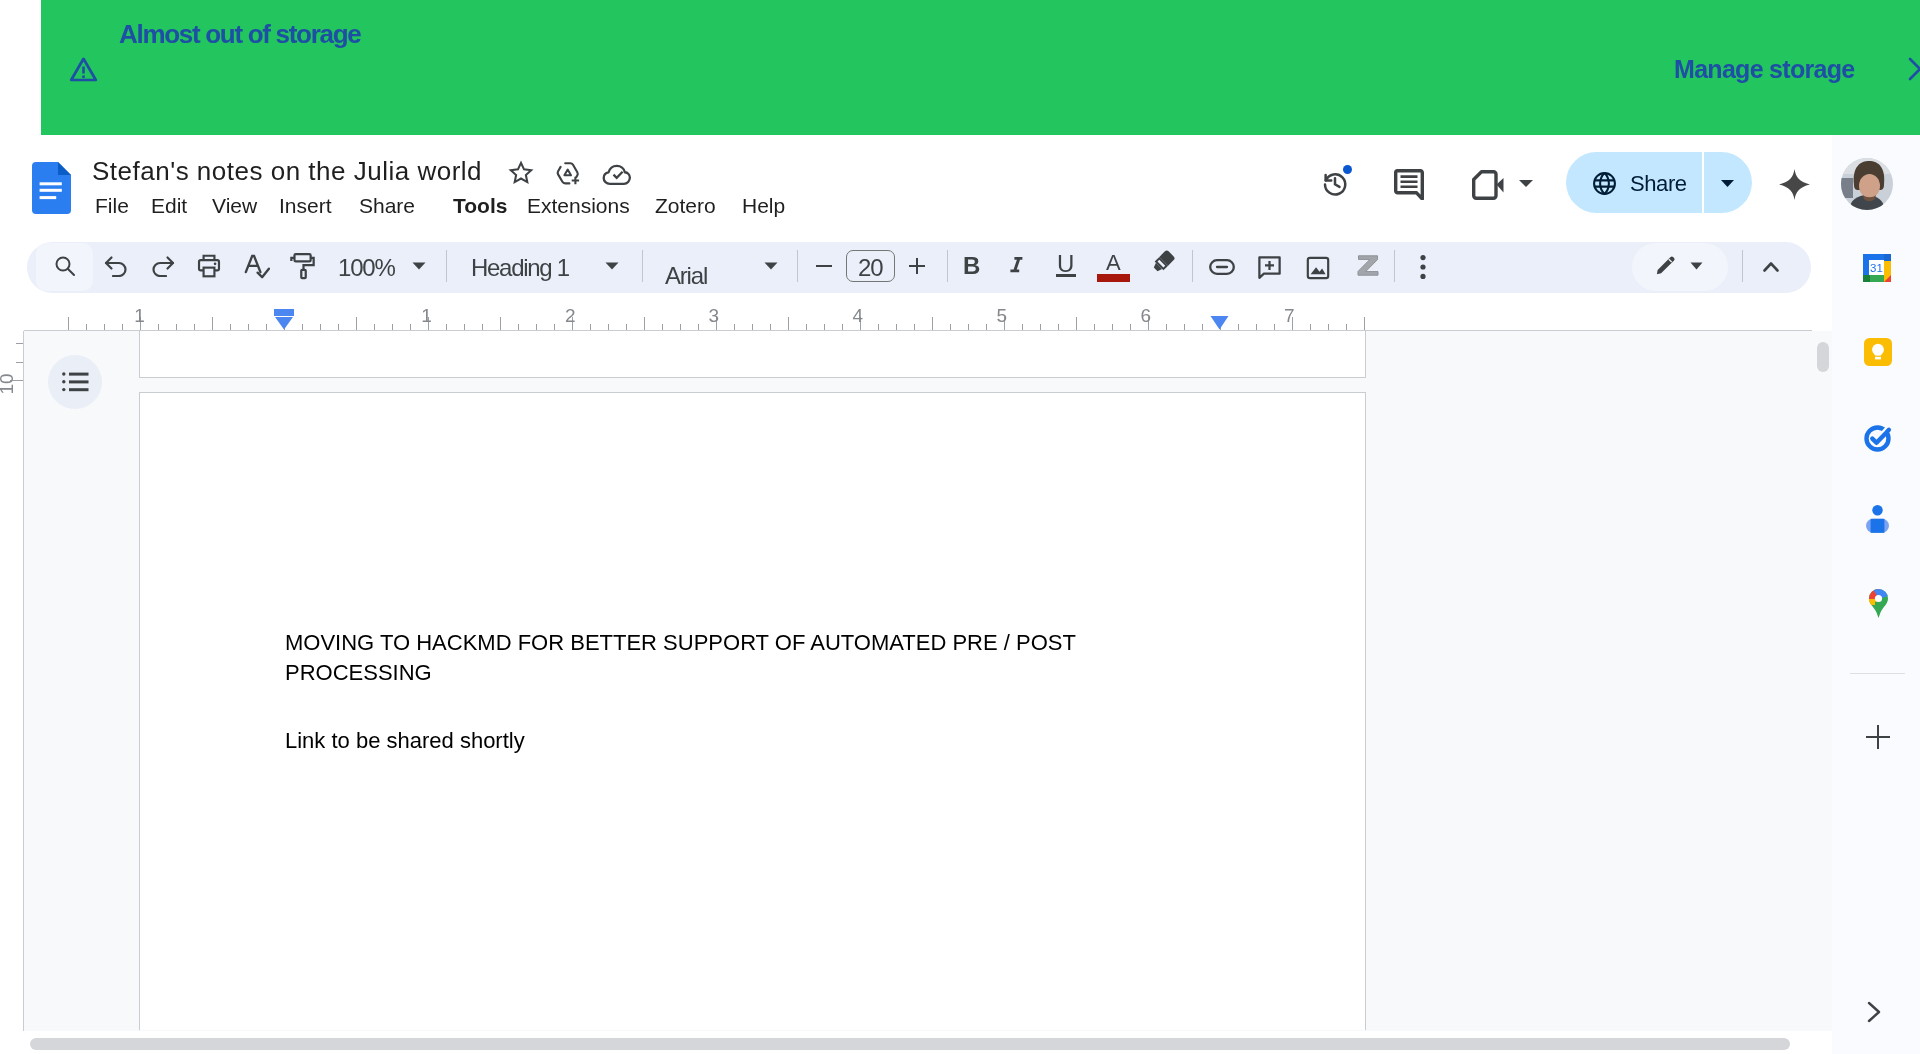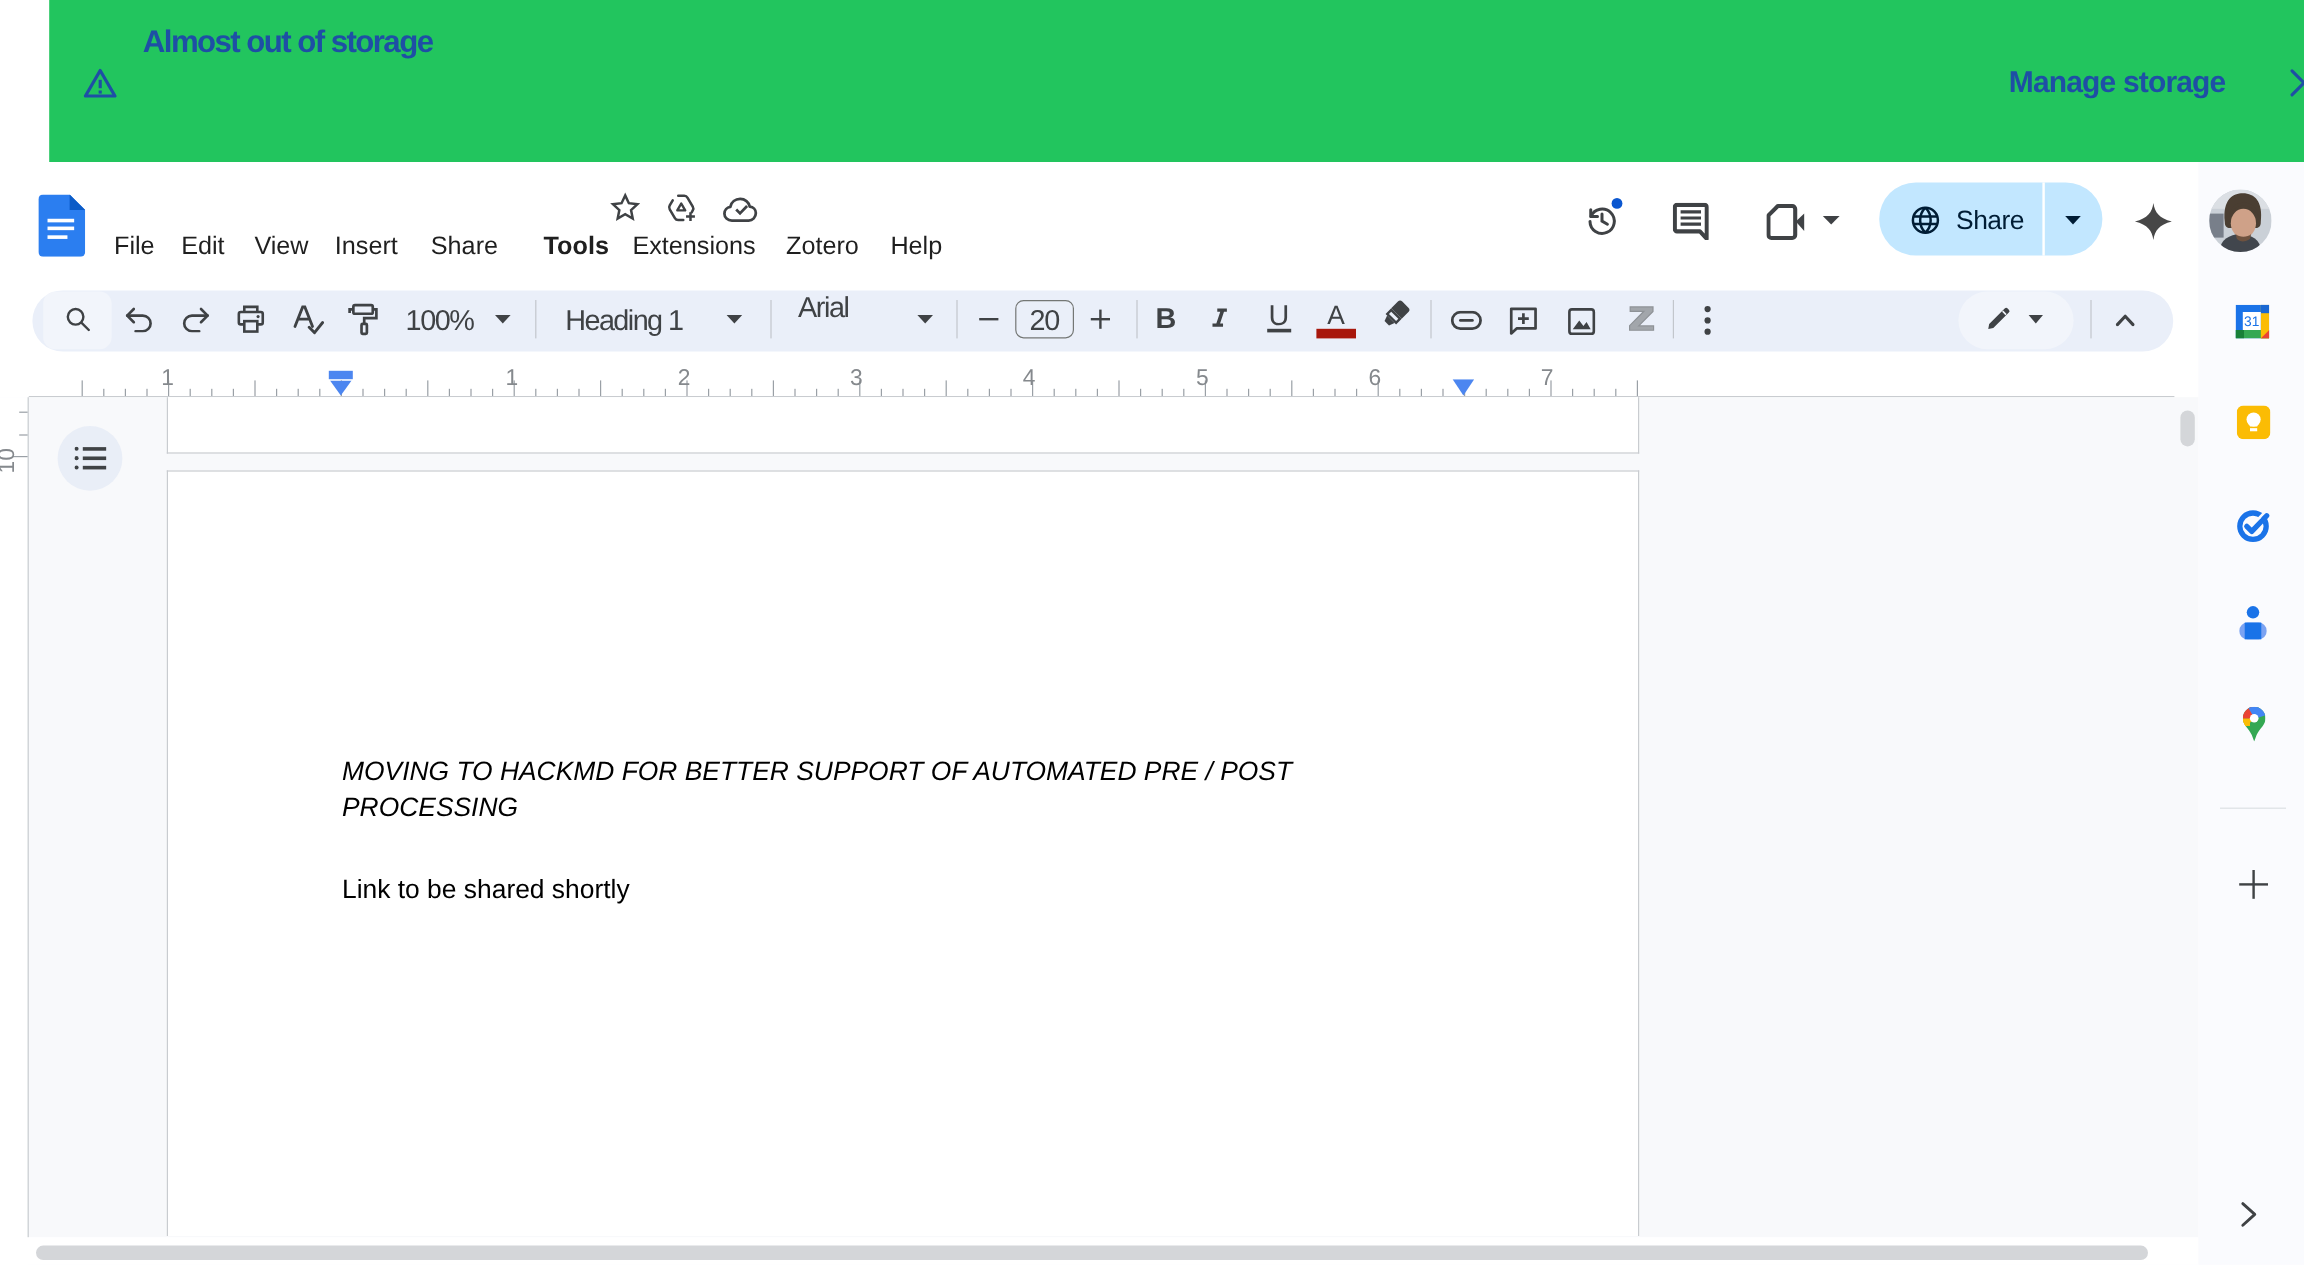--- a/index.html
+++ b/index.html
@@ -26,20 +26,21 @@
   </div>
 
   <div class="abs" id="header" style="left:0;top:135px;width:1832px;height:101px;background:#fff;"></div>
   <svg class="abs" style="left:32px;top:162px;" width="39" height="52" viewBox="0 0 39 52">
     <path d="M4 0 H26 L39 13 V48 a4 4 0 0 1 -4 4 H4 a4 4 0 0 1 -4 -4 V4 a4 4 0 0 1 4 -4 Z" fill="#2b7ef0"></path>
     <path d="M26 0 L39 13 H26 Z" fill="#0c5cc7"></path>
     <rect x="7.6" y="20.3" width="22.2" height="3" fill="#fff"></rect>
     <rect x="7.6" y="26.8" width="22.2" height="3" fill="#fff"></rect>
     <rect x="7.6" y="34.1" width="16.6" height="3" fill="#fff"></rect>
   </svg>
+  <div class="abs" style="left:92px;top:158px;font-size:26px;letter-spacing:0.5px;line-height:26px;color:#1f1f1f;">Stefan's notes on the Julia world</div>
 
   <svg class="abs" style="left:508px;top:160px;" width="26" height="26" viewBox="0 0 24 24">
     <path d="M12 2.6 14.8 8.6 21.4 9.4 16.5 13.9 17.8 20.4 12 17.1 6.2 20.4 7.5 13.9 2.6 9.4 9.2 8.6 Z" fill="none" stroke="#3f4245" stroke-width="1.9" stroke-linejoin="miter"></path>
   </svg>
 
   <svg class="abs" style="left:555px;top:161px;" width="26" height="25" viewBox="0 0 26 25">
     <path d="M10.2 2.2 h5 a3.2 3.2 0 0 1 2.8 1.6 l4.3 7.4 a3.2 3.2 0 0 1 0 3.2 l-0.9 1.5" fill="none" stroke="#3f4245" stroke-width="2.1" stroke-linecap="round"></path>
     <path d="M14.4 22.4 h-4.2 a3.2 3.2 0 0 1 -2.8 -1.6 l-4.3 -7.4 a3.2 3.2 0 0 1 0 -3.2 l2.5 -4.3" fill="none" stroke="#3f4245" stroke-width="2.1" stroke-linecap="round"></path>
     <path d="M12.7 8.6 16 14.3 H9.4 Z" fill="none" stroke="#3f4245" stroke-width="2" stroke-linejoin="round"></path>
     <path d="M20.4 15.8 v7.4 M16.7 19.5 h7.4" stroke="#3f4245" stroke-width="2.1"></path>
@@ -157,21 +158,21 @@
       <path d="M0.5 0.5 7 7.5 13.5 0.5 Z" fill="#3f4245"></path>
     </svg>
   <div class="abs" style="left:446px;top:250px;width:1px;height:32px;background:#c2c6cc;"></div>
 
   <div class="abs" style="left:471px;top:255.5px;font-size:24px;letter-spacing:-1.3px;line-height:24px;color:#3f4245;">Heading 1</div>
   <svg class="abs" style="left:605px;top:262px;" width="14" height="8" viewBox="0 0 14 8">
       <path d="M0.5 0.5 7 7.5 13.5 0.5 Z" fill="#3f4245"></path>
     </svg>
   <div class="abs" style="left:642px;top:250px;width:1px;height:32px;background:#c2c6cc;"></div>
 
-  <div class="abs" style="left:665px;top:245px;font-size:24px;letter-spacing:-1.2px;line-height:24px;color:#3f4245;text-align:center;">Arial</div>
+  <div class="abs" style="left:665px;top:264px;font-size:24px;letter-spacing:-1.2px;line-height:24px;color:#3f4245;text-align:center;">Arial</div>
   <svg class="abs" style="left:764px;top:262px;" width="14" height="8" viewBox="0 0 14 8">
       <path d="M0.5 0.5 7 7.5 13.5 0.5 Z" fill="#3f4245"></path>
     </svg>
   <div class="abs" style="left:797px;top:250px;width:1px;height:32px;background:#c2c6cc;"></div>
 
   <div class="abs" style="left:816px;top:264.5px;width:16px;height:2.4px;background:#3f4245;"></div>
   <div class="abs" style="left:846px;top:250px;width:49px;height:32px;border:1px solid #747775;border-radius:7px;"></div>
   <div class="abs" style="left:858px;top:255.5px;font-size:24px;letter-spacing:-1.2px;line-height:24px;color:#3f4245;">20</div>
   <div class="abs" style="left:909px;top:264.5px;width:16px;height:2.4px;background:#3f4245;"></div>
   <div class="abs" style="left:915.8px;top:257.7px;width:2.4px;height:16px;background:#3f4245;"></div>
@@ -331,21 +332,21 @@
 
   <div class="abs" id="canvas" style="left:0;top:331px;width:1832px;height:723px;background:#f8f9fb;">
 
     <div class="abs" style="left:0;top:0;width:23px;height:723px;background:#fff;"></div>
     <div class="abs" style="left:23px;top:0;width:1px;height:706px;background:#c9ccd0;"></div>
 
     <div class="abs" style="left:139px;top:0;width:1227px;height:47px;background:#fff;border-left:1px solid #c9ccd0;border-right:1px solid #c9ccd0;border-bottom:1px solid #c9ccd0;"></div>
 
     <div class="abs" style="left:139px;top:61px;width:1227px;height:638px;background:#fff;border:1px solid #c9ccd0;border-bottom:none;"></div>
 
-    <div class="abs" style="left:285px;top:296.5px;font-size:22px;line-height:30.4px;color:#000;font-style:italic;">MOVING TO HACKMD FOR BETTER SUPPORT OF AUTOMATED PRE / POST<br>PROCESSING</div>
+    <div class="abs" style="left:285px;top:296.5px;font-size:22px;line-height:30.4px;color:#000;">MOVING TO HACKMD FOR BETTER SUPPORT OF AUTOMATED PRE / POST<br>PROCESSING</div>
     <div class="abs" style="left:285px;top:395px;font-size:22px;line-height:30.4px;color:#000;">Link to be shared shortly</div>
 
     <div class="abs" style="left:16px;top:12px;width:7px;height:1px;background:#9aa0a6;"></div>
     <div class="abs" style="left:16px;top:30.5px;width:7px;height:1px;background:#9aa0a6;"></div>
     <div class="abs" style="left:10px;top:48.5px;width:13px;height:1px;background:#9aa0a6;"></div>
     <div class="abs" style="left:-9px;top:44px;width:32px;height:18px;transform:rotate(-90deg);font-size:19px;line-height:18px;color:#85898d;text-align:center;">10</div>
 
     <div class="abs" style="left:48px;top:24px;width:54px;height:54px;border-radius:50%;background:#e9eef7;"></div>
     <svg class="abs" style="left:62px;top:41px;" width="27" height="20" viewBox="0 0 27 20">
       <circle cx="1.8" cy="2" r="1.7" fill="#3f4245"></circle>

